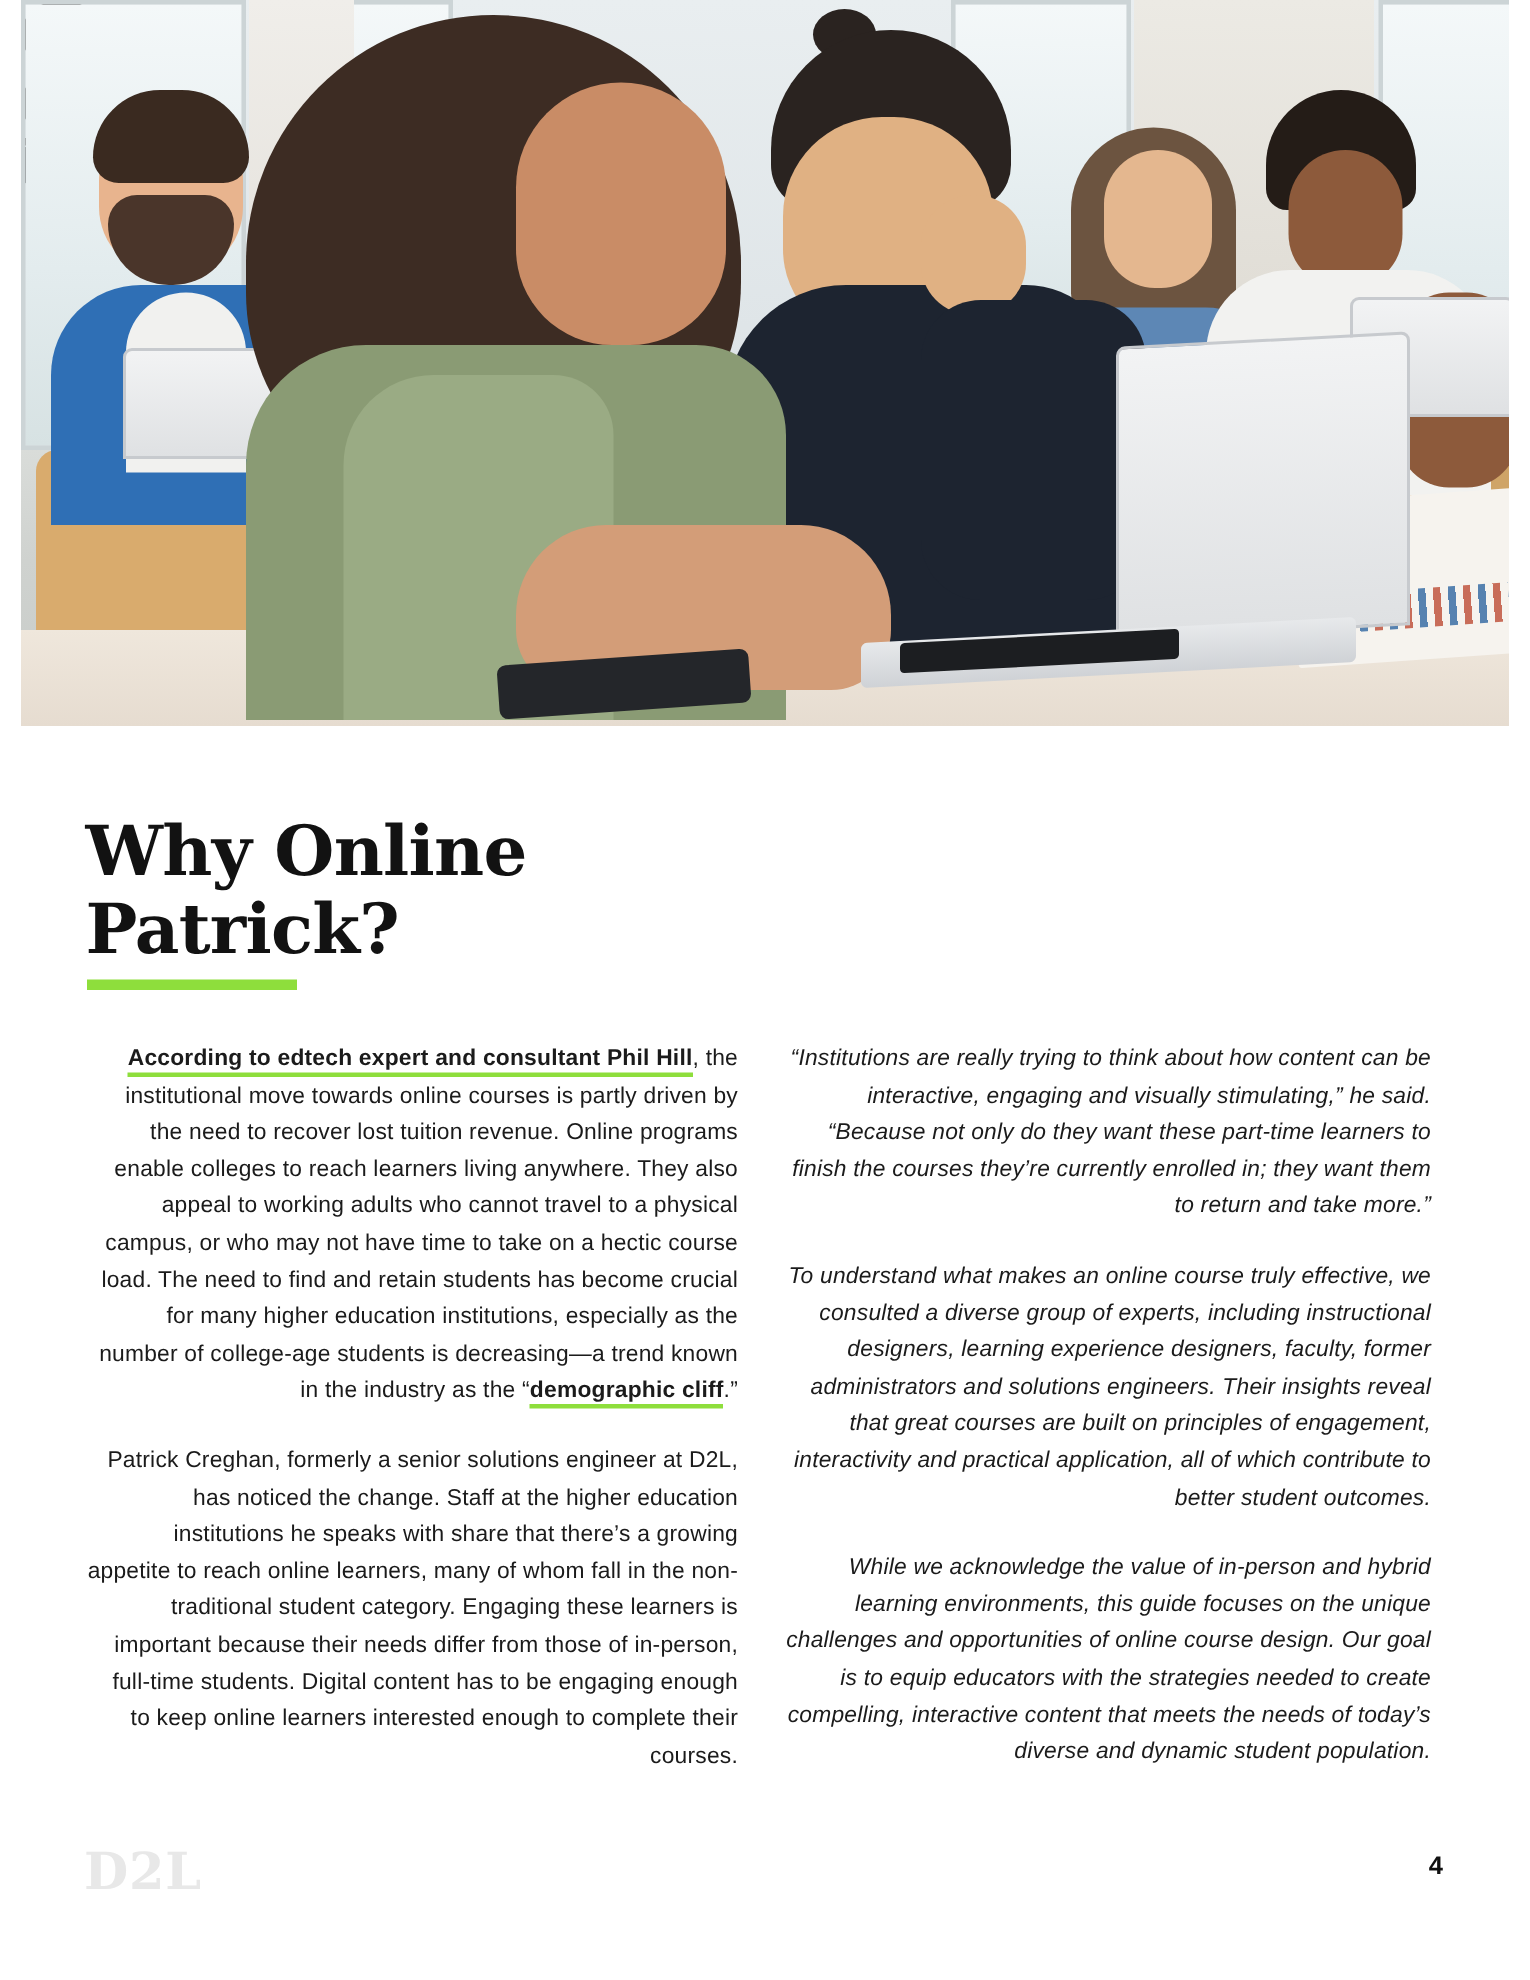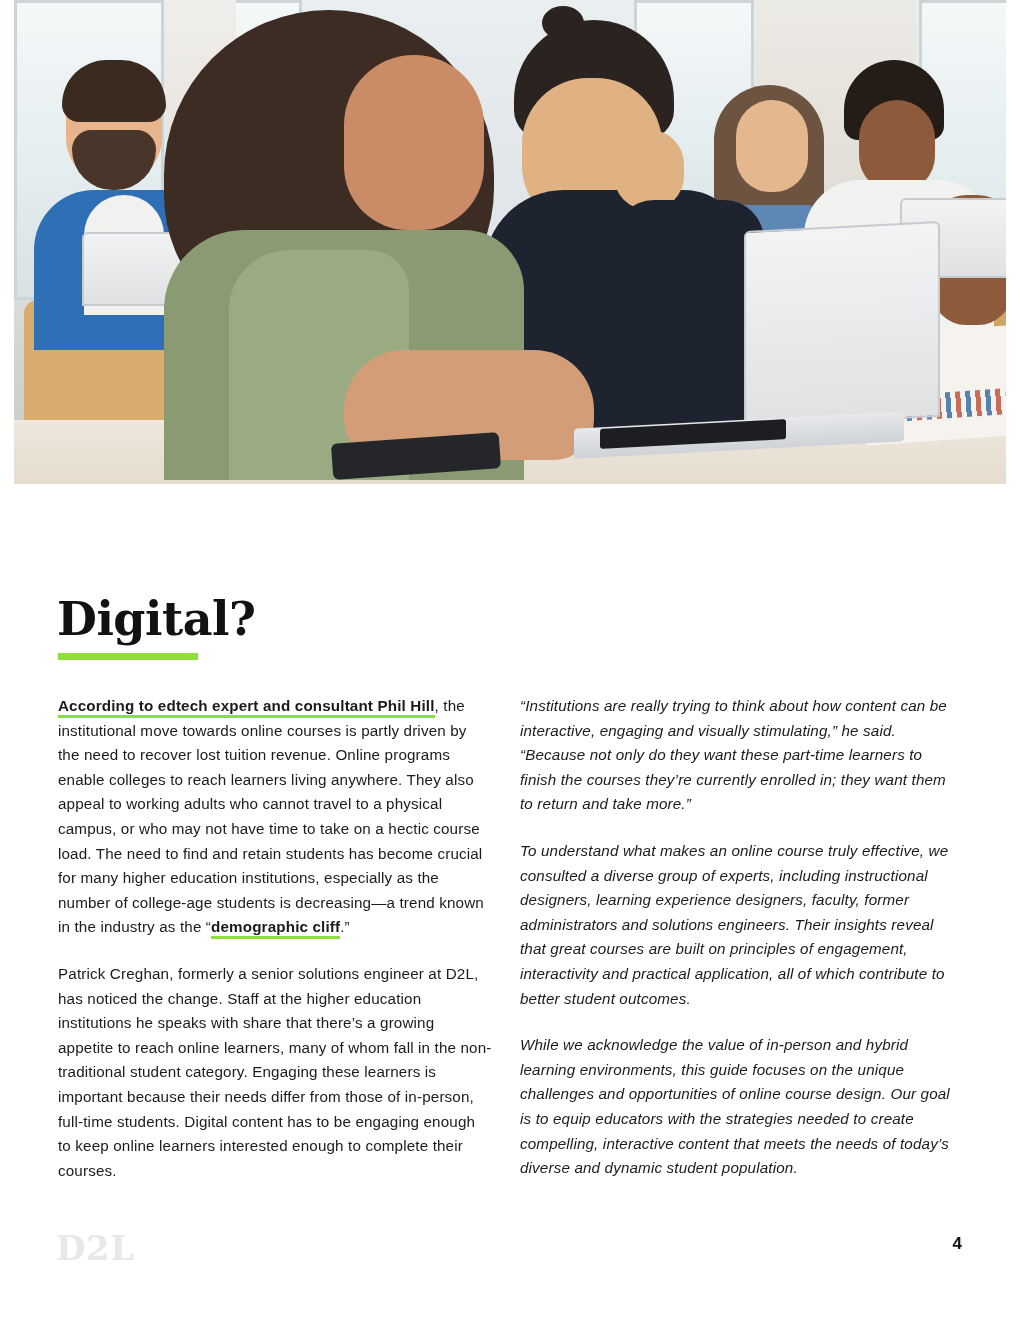--- a/index.html
+++ b/index.html
@@ -195,20 +195,21 @@
 
   
   .col {
     position: absolute;
     top: 694px;
     width: 434px;
     font-size: 15.2px;
     line-height: 24.6px;
     color: #1b1b1b;
     letter-spacing: 0.01em;
+    text-align: right;
   }
   .col.left  { left: 58px; }
   .col.right { left: 520px; font-style: italic; }
   .col p { margin: 0 0 22px 0; }
   .hl {
     font-weight: 700;
     border-bottom: 3px solid #8ede3c;
     padding-bottom: 1px;
   }
 
@@ -288,22 +289,22 @@
     <div class="body p2-arm"></div>
 
     <div class="laptop-screen lp1-screen"></div>
     <div class="laptop-base lp1-base"></div>
     <div class="lp1-keys"></div>
     <div class="phone"></div>
   </div>
 </div>
 
 <h1 class="title">
-  <br>
-  <span>Digital?</span>
+  <span>Why Online</span><br>
+  <span>Patrick?</span>
 </h1>
 <div class="rule"></div>
 
 <div class="col left">
   <p><span class="hl">According to edtech expert and consultant Phil Hill</span><span>, the institutional move towards online courses is partly driven by the need to recover lost tuition revenue. Online programs enable colleges to reach learners living anywhere. They also appeal to working adults who cannot travel to a physical campus, or who may not have time to take on a hectic course load. The need to find and retain students has become crucial for many higher education institutions, especially as the number of college-age students is decreasing—a trend known in the industry as the “</span><span class="hl">demographic cliff</span><span>.”</span></p>
   <p>Patrick Creghan, formerly a senior solutions engineer at D2L, has noticed the change. Staff at the higher education institutions he speaks with share that there’s a growing appetite to reach online learners, many of whom fall in the non-traditional student category. Engaging these learners is important because their needs differ from those of in-person, full-time students. Digital content has to be engaging enough to keep online learners interested enough to complete their courses.</p>
 </div>
 
 <div class="col right">
   <p>“Institutions are really trying to think about how content can be interactive, engaging and visually stimulating,” he said. “Because not only do they want these part-time learners to finish the courses they’re currently enrolled in; they want them to return and take more.”</p>

